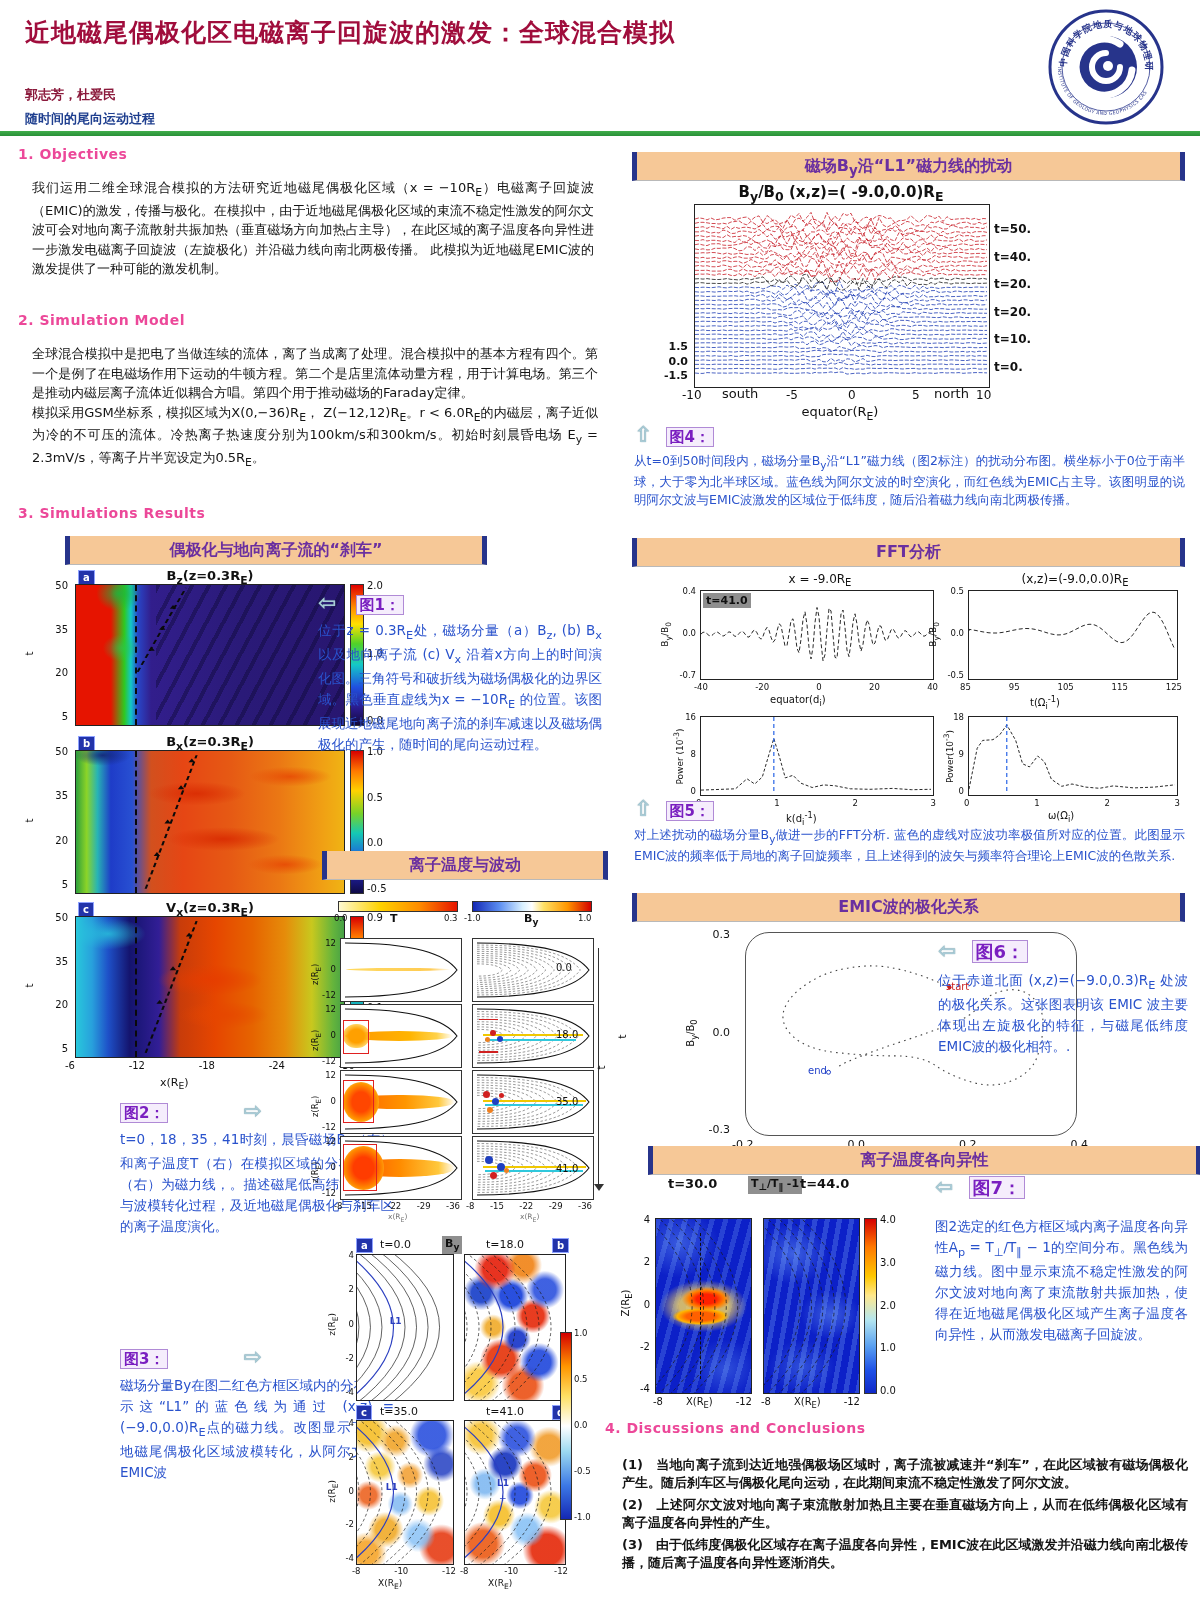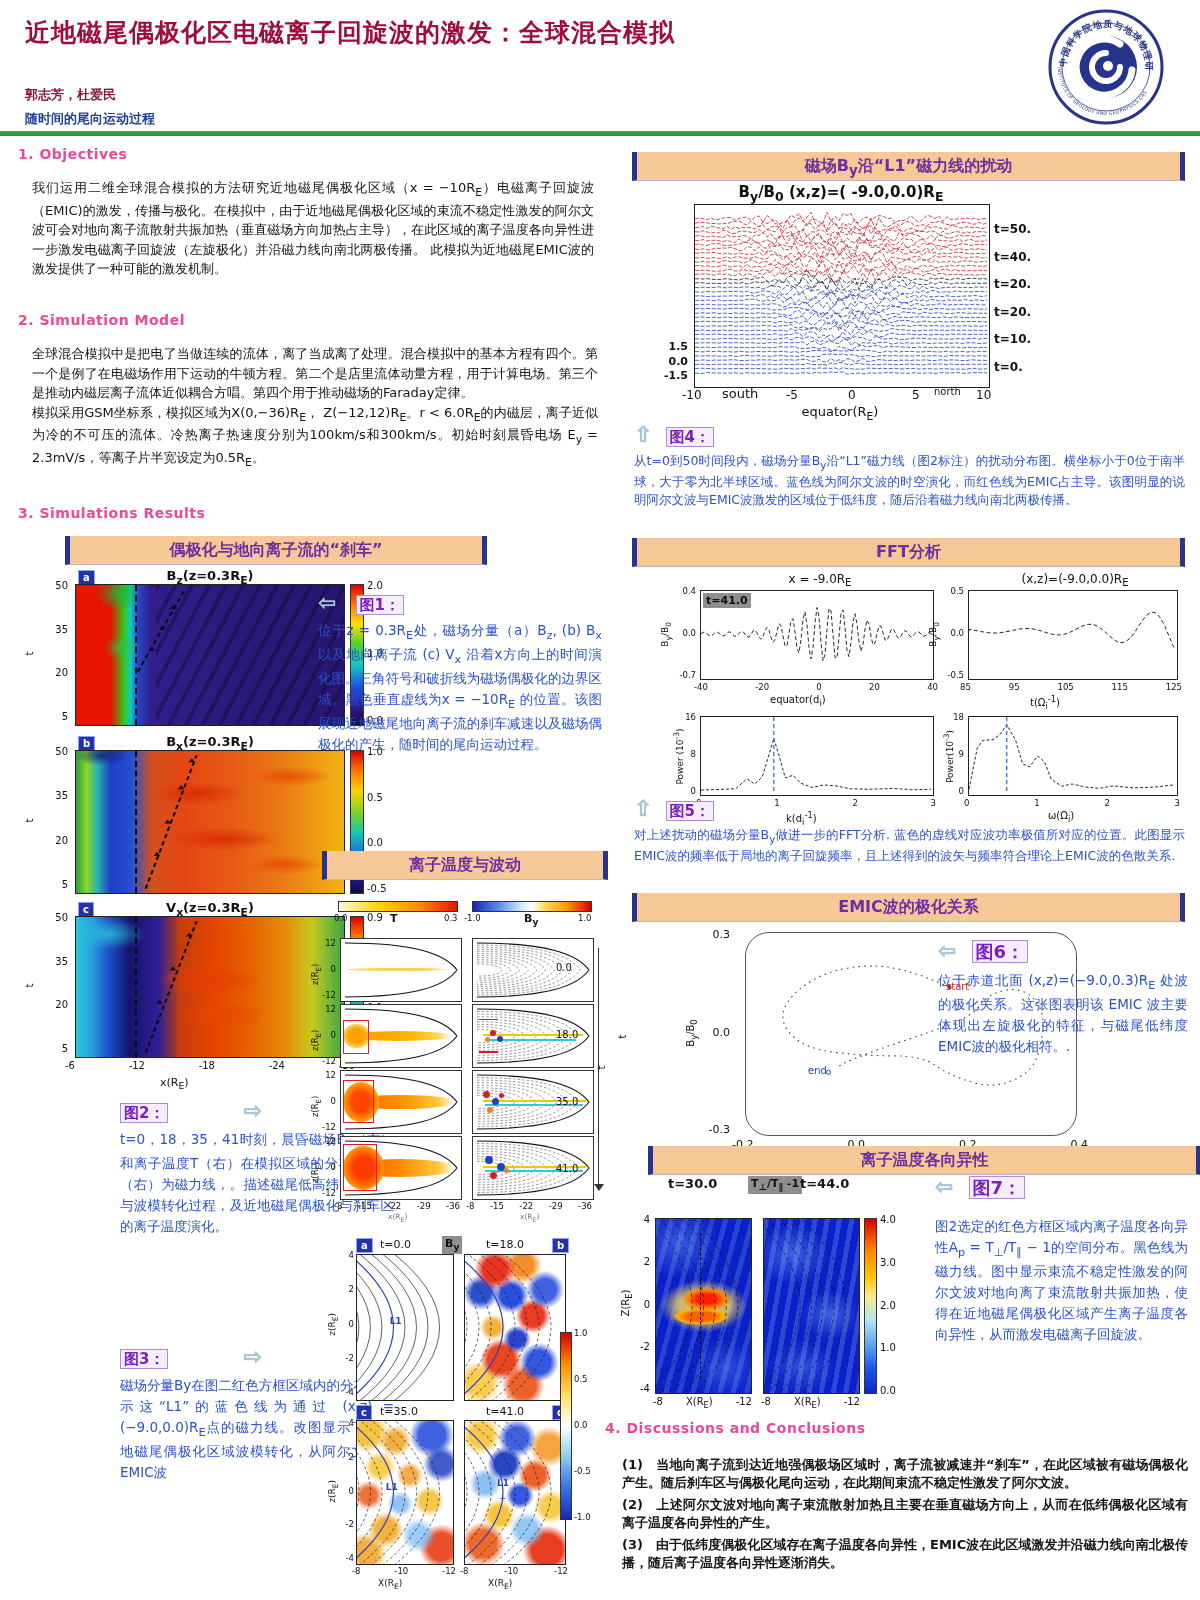--- a/index.html
+++ b/index.html
@@ -604,21 +604,21 @@
   <div class="abs yt" style="left:656px;top:340px;width:32px;height:42px;font-size:11px;font-weight:bold;">
       <span>1.5</span>
       <span>0.0</span>
       <span>-1.5</span>
     </div>
   <span class="abs" style="left:682px;top:388px;font-size:12px;">-10</span>
   <span class="abs" style="left:722px;top:386px;font-size:13px;">south</span>
   <span class="abs" style="left:786px;top:388px;font-size:12px;">-5</span>
   <span class="abs" style="left:848px;top:388px;font-size:12px;">0</span>
   <span class="abs" style="left:912px;top:388px;font-size:12px;">5</span>
-  <span class="abs" style="left:934px;top:386px;font-size:10px;">north</span>
+  <span class="abs" style="left:934px;top:386px;font-size:13px;">north</span>
   <span class="abs" style="left:976px;top:388px;font-size:12px;">10</span>
   <div class="abs ptitle" style="left:770px;top:404px;width:140px;font-size:13px;font-weight:normal;">equator(R<sub>E</sub>)</div>
 
   <div class="abs" style="left:634px;top:424px;">
     <span class="arr">⇧</span>
     <span class="figlab" style="margin-left:8px;">图4：</span>
   </div>
   <div class="abs cap-s" style="left:634px;top:452px;width:551px;">从t=0到50时间段内，磁场分量B<sub>y</sub>沿“L1”磁力线（图2标注）的扰动分布图。横坐标小于0位于南半球，大于零为北半球区域。蓝色线为阿尔文波的时空演化，而红色线为EMIC占主导。该图明显的说明阿尔文波与EMIC波激发的区域位于低纬度，随后沿着磁力线向南北两极传播。</div>
 
   <div class="abs banner" style="left:632px;top:538px;width:543px;">FFT分析</div>

